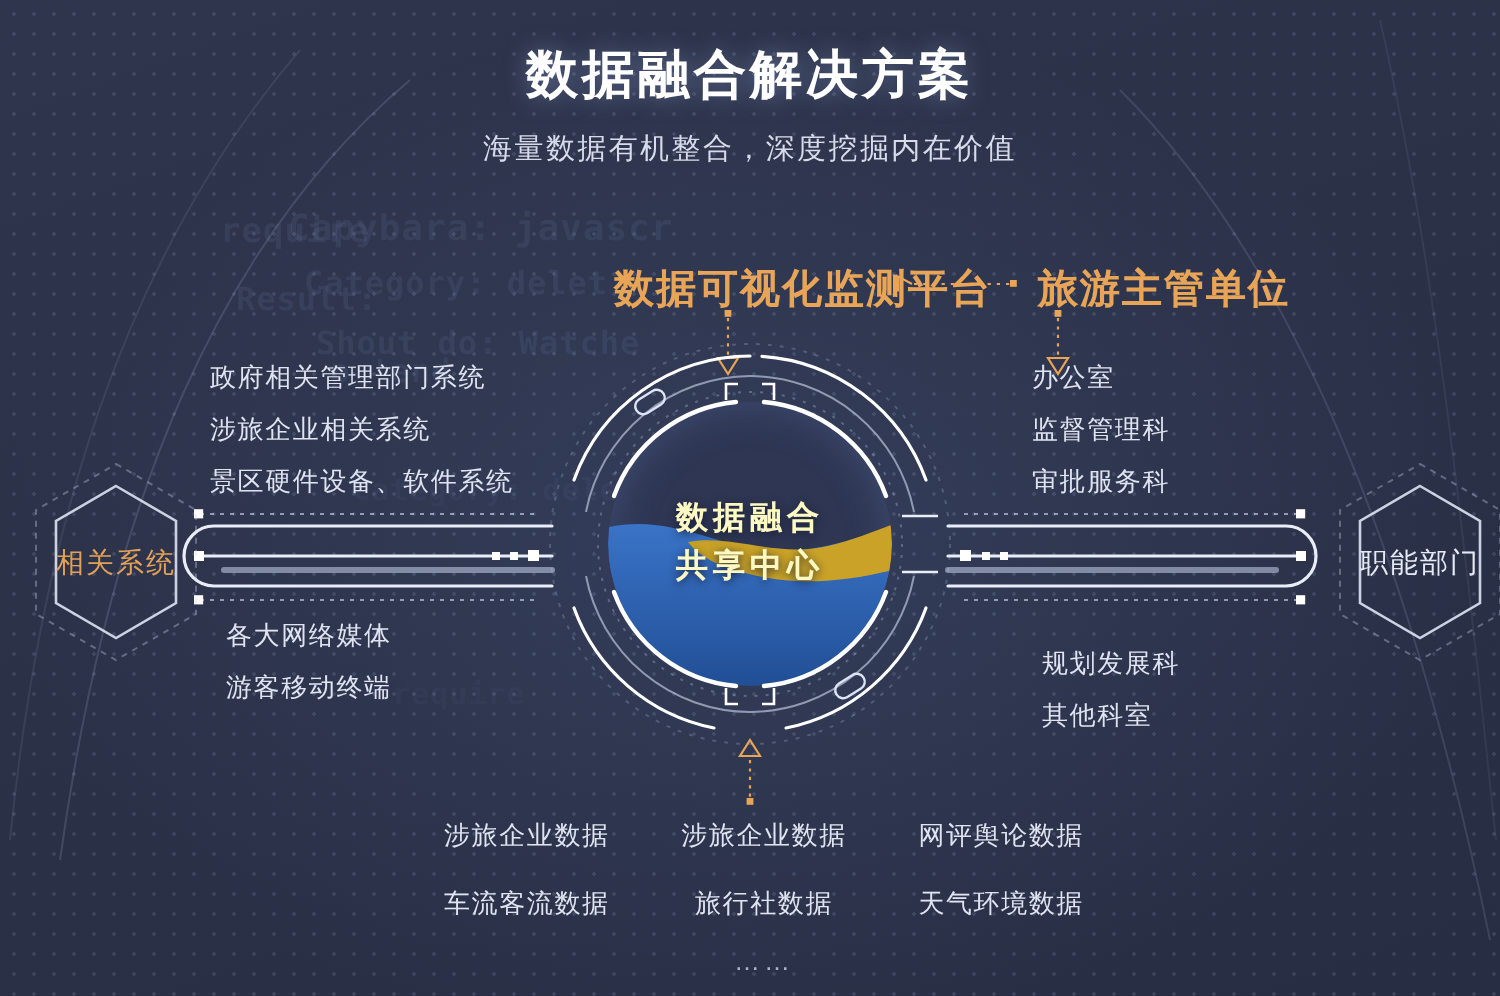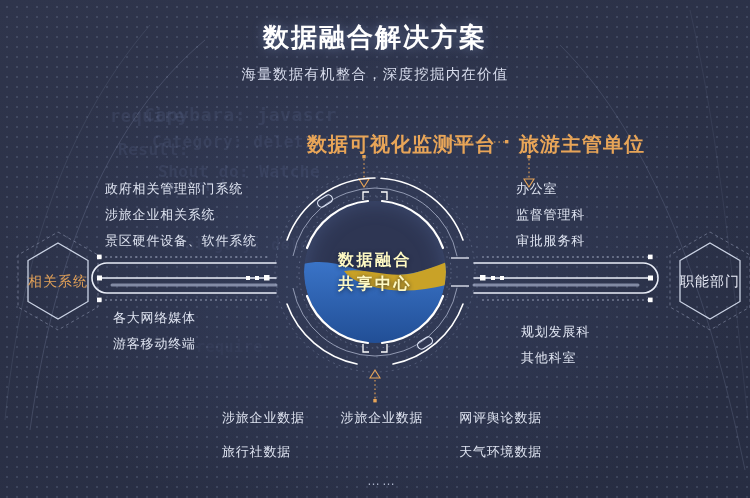--- a/index.html
+++ b/index.html
@@ -308,19 +308,20 @@
     <div class="col-item">其他科室</div>
   </div>
 
   <div id="bottom-rows">
     <div class="bottom-row">
       <div class="col-item">涉旅企业数据</div>
       <div class="col-item">涉旅企业数据</div>
       <div class="col-item">网评舆论数据</div>
     </div>
     <div class="bottom-row">
+      <div class="col-item">车流客流数据</div>
       <div class="col-item">旅行社数据</div>
       <div class="col-item">天气环境数据</div>
     </div>
     <div id="bottom-ellipsis">……</div>
   </div>
 
 </div>
 
 </body></html>

